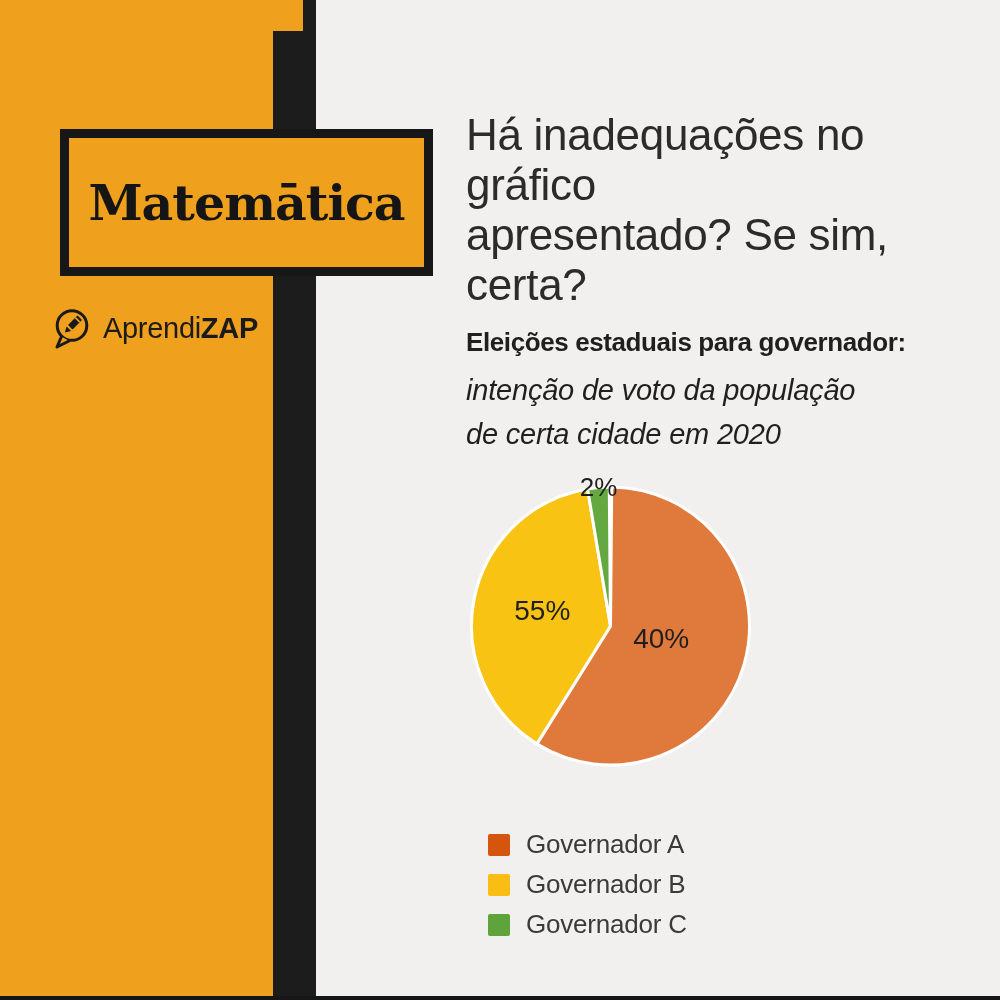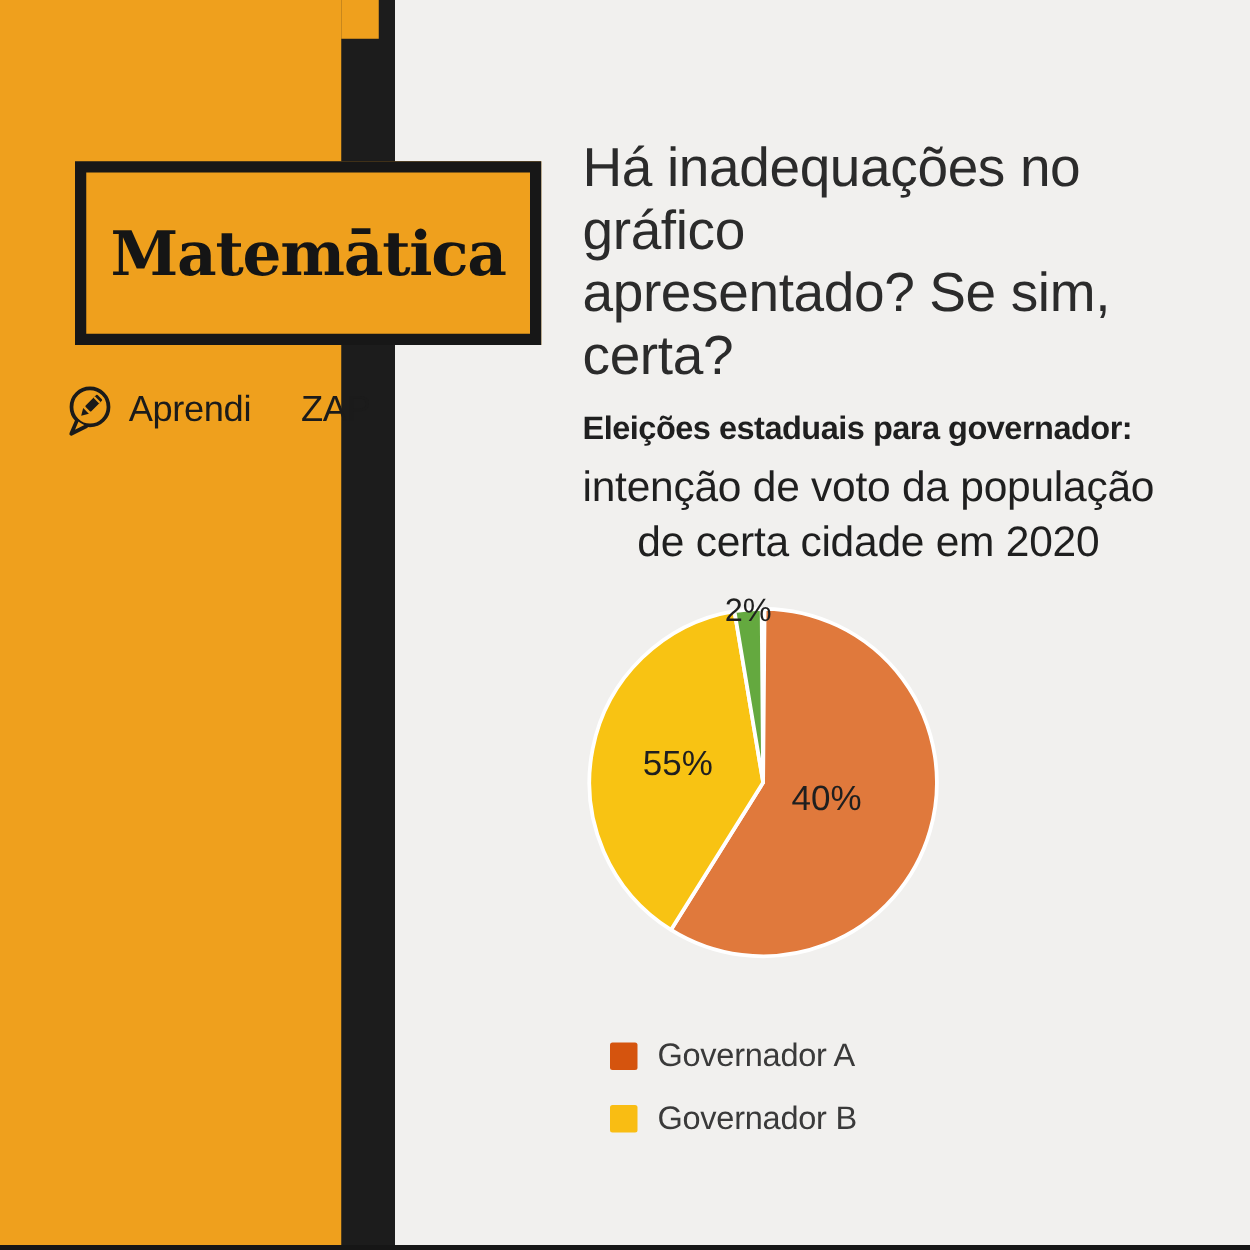--- a/index.html
+++ b/index.html
@@ -19,33 +19,33 @@
   .title-box{position:absolute;left:60px;top:129px;width:373px;height:147px;
     background:var(--orange);border:9px solid #171717;
     display:flex;flex-direction:row;align-items:center;justify-content:center;z-index:3;text-align:right;}
   .title-main{font-family:"DejaVu Serif","Liberation Serif",serif;font-weight:700;
     font-size:49px;line-height:52px;color:#151515;letter-spacing:-1px;}
   .title-sub{font-family:"DejaVu Serif","Liberation Serif",serif;font-weight:700;
     font-size:32px;line-height:36px;color:#151515;letter-spacing:-0.5px;}
 
   .logo{position:absolute;left:52px;top:306px;display:flex;align-items:center;gap:9px;z-index:3;}
   .logo-text{font-size:29px;color:var(--ink);letter-spacing:-0.3px;}
-  .logo-text .bold{font-weight:400;margin-left:40px;}
+  .logo-text .bold{font-weight:700;}
 
   
   .question{position:absolute;left:466px;top:110px;font-size:44px;line-height:50px;
     color:#2b2b2b;letter-spacing:-0.3px;font-weight:500;}
   .chart-heading{position:absolute;left:466px;top:322px;color:#1f1f1f;}
   .chart-heading .hb{font-size:26px;font-weight:700;letter-spacing:-0.4px;line-height:40px;margin-bottom:6px;}
-  .chart-heading .hi{font-size:34px;font-weight:500;line-height:44px;letter-spacing:-0.2px;text-align:center;}
+  .chart-heading .hi{font-size:29px;font-style:italic;font-weight:500;line-height:44px;letter-spacing:-0.2px;}
 
   .pie-wrap{position:absolute;left:455px;top:471px;width:312px;height:312px;}
   .pie-label{font-family:"Liberation Sans",sans-serif;fill:#1f1f1f;}
 
-  .legend{position:absolute;left:488px;top:833px;display:flex;flex-direction:column;gap:27px;}
+  .legend{position:absolute;left:488px;top:833px;display:flex;flex-direction:column;gap:17px;}
   .legend-row{display:flex;align-items:center;gap:16px;height:23px;}
   .legend-swatch{width:22px;height:22px;border-radius:2px;flex:0 0 auto;}
   .legend-label{font-size:26px;color:#3a3a3a;letter-spacing:-0.2px;}
 </style>
 </head>
 <body>
 
 <div class="canvas">
 
   <div class="orange-panel"></div>
@@ -93,16 +93,20 @@
 
   <div class="legend">
     <div class="legend-row">
       <span class="legend-swatch" style="background: rgb(213, 84, 14);"></span>
       <span class="legend-label">Governador A</span>
     </div>
     <div class="legend-row">
       <span class="legend-swatch" style="background: rgb(249, 189, 19);"></span>
       <span class="legend-label">Governador B</span>
     </div>
+    <div class="legend-row">
+      <span class="legend-swatch" style="background: rgb(94, 163, 60);"></span>
+      <span class="legend-label">Governador C</span>
+    </div>
   </div>
 
   <div class="bottom-bar"></div>
 </div>
 
 </body></html>

